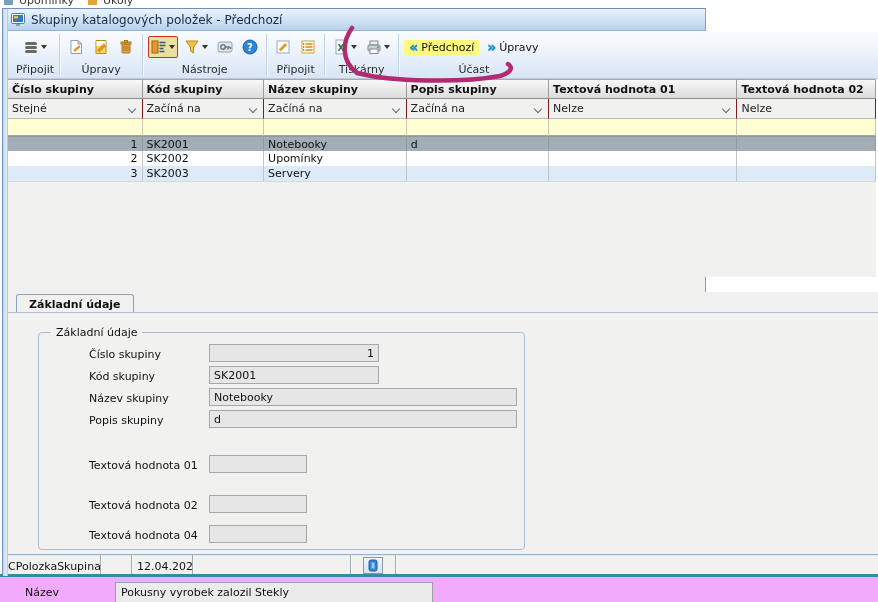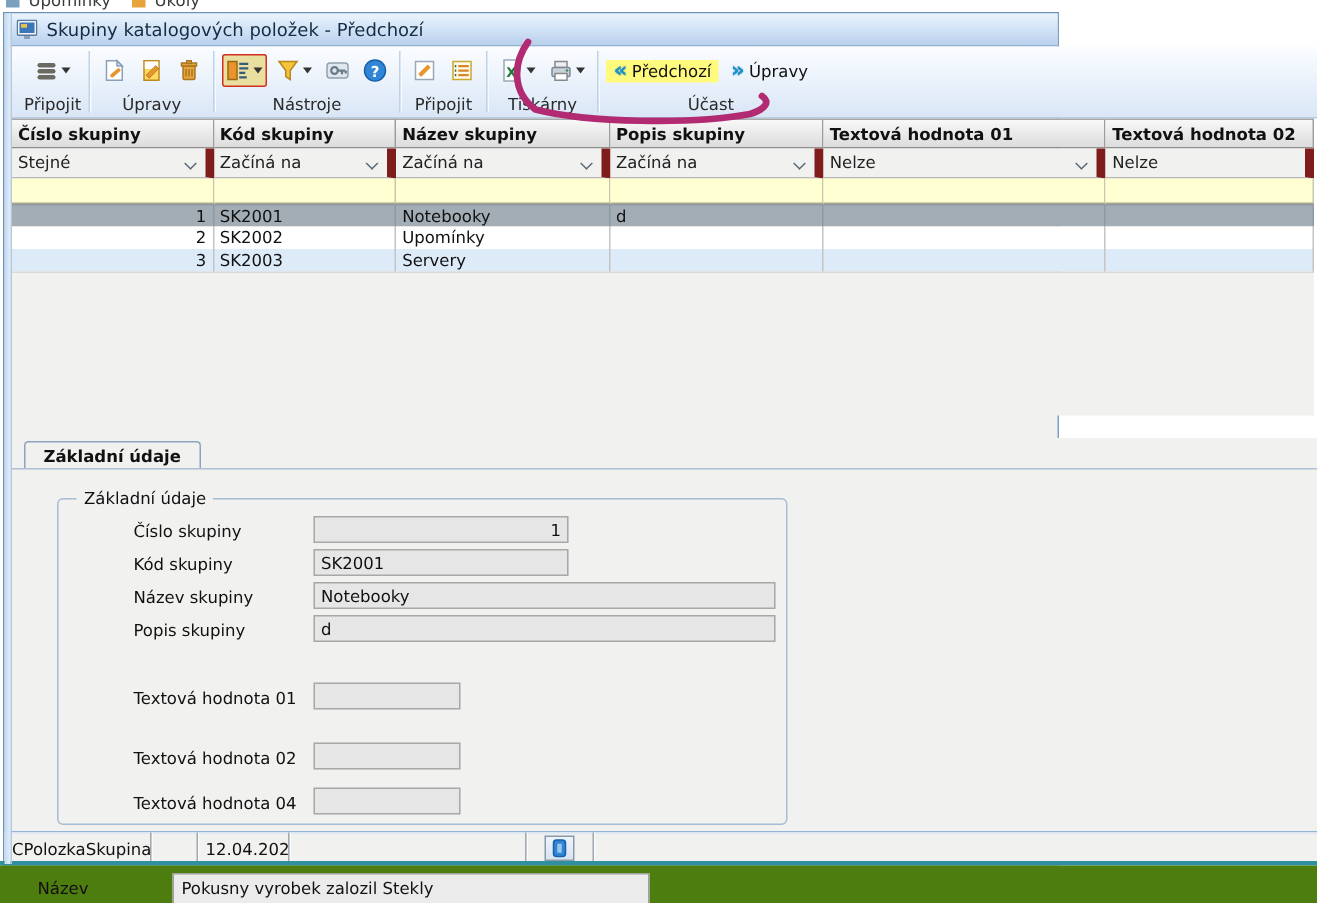--- a/index.html
+++ b/index.html
@@ -33,21 +33,21 @@
   .nav-btn.hl { background:#fff97e; border-radius:1px; }
 
   
   #annotation { position:absolute; left:336px; top:24px; pointer-events:none; z-index:40; }
 
   
   #grid { position:absolute; left:5px; top:70px; width:871px; }
   .grow { display:flex; width:868px; }
   .c0{width:135px;} .c1{width:122px;} .c2{width:143px;} .c3{width:143px;} .c4{width:189px;} .c5{width:139px;}
   .hcell { height:20px; background:linear-gradient(#f8f8f8,#dcdcdc); border-right:1px solid #9d9d9d; border-top:1px solid #a8a8a8; border-bottom:1px solid #8f8f8f; font-weight:bold; padding:3px 0 0 4px; white-space:nowrap; overflow:hidden; }
-  .fcell { height:20px; background:#f1f1f0; border-right:6px solid #7f1d1d; border-bottom:1px solid #b8b8b8; display:flex; align-items:center; justify-content:space-between; padding-left:4px; color:#222; white-space:nowrap; overflow:hidden; }
+  .fcell { height:20px; background:#f1f1f0; border-right:1px solid #7f1d1d; border-bottom:1px solid #b8b8b8; display:flex; align-items:center; justify-content:space-between; padding-left:4px; color:#222; white-space:nowrap; overflow:hidden; }
   .chev { width:6px; height:6px; border-right:1px solid #5a6a78; border-bottom:1px solid #5a6a78; transform:rotate(45deg); margin-right:7px; flex:0 0 auto; }
   .ycell { height:17px; background:#ffffd2; border-right:1px solid #c8c8b0; border-bottom:1px solid #a8a890; }
   .dcell { height:15px; border-right:1px solid #c4c4c4; padding:1px 4px 0 4px; white-space:nowrap; overflow:hidden; }
   .num { text-align:right; }
   .row-sel { background:#a3adb5; }
   .row-sel .dcell { border-right:1px solid #8f99a1; border-top:1px solid #8f99a1; }
   .row-w { background:#ffffff; }
   .row-b { background:#ddeaf7; }
   #grid-empty { width:868px; height:96px; background:#f1f1f0; border-top:1px solid #d8d8d8; }
 
@@ -63,21 +63,21 @@
   .w-med { width:170px; } .w-wide { width:308px; } .w-small { width:98px; }
 
   
   #statusbar { position:absolute; left:0px; bottom:0px; width:876px; height:22px; background:#f1f1f0; border-top:1px solid #93b2d4; box-shadow:inset 0 1px 0 #dce9f7; display:flex; align-items:stretch; }
   .sb-cell { border-right:1px solid #a0a8b0; box-shadow:1px 0 0 #fafafa; padding:5px 0 0 5px; white-space:nowrap; overflow:hidden; }
   .sb-icon-cell { display:flex; align-items:center; justify-content:center; padding:0; }
   .sb-iconbtn { width:20px; height:17px; border:1px solid #8899aa; background:linear-gradient(#eef4fa,#d7e3f0); display:flex; align-items:center; justify-content:center; }
 
   
   #teal-line { position:absolute; left:0; top:574px; width:878px; height:3px; background:#2e8f9e; }
-  #bottom-panel { position:absolute; left:0; top:577px; width:878px; height:25px; background:#4d7c0f; overflow:hidden; }
+  #bottom-panel { position:absolute; left:0; top:577px; width:878px; height:25px; background:#f0abfc; overflow:hidden; }
   #bottom-label { position:absolute; left:25px; top:9px; }
   #bottom-field { position:absolute; left:115px; top:5px; width:318px; height:26px; background:#ebebeb; border:1px solid #a0a0a0; padding:3px 0 0 5px; white-space:nowrap; }
 </style>
 </head>
 <body>
 
 <div id="screen">
 
   <div id="top-strip">
     <div class="inner">

